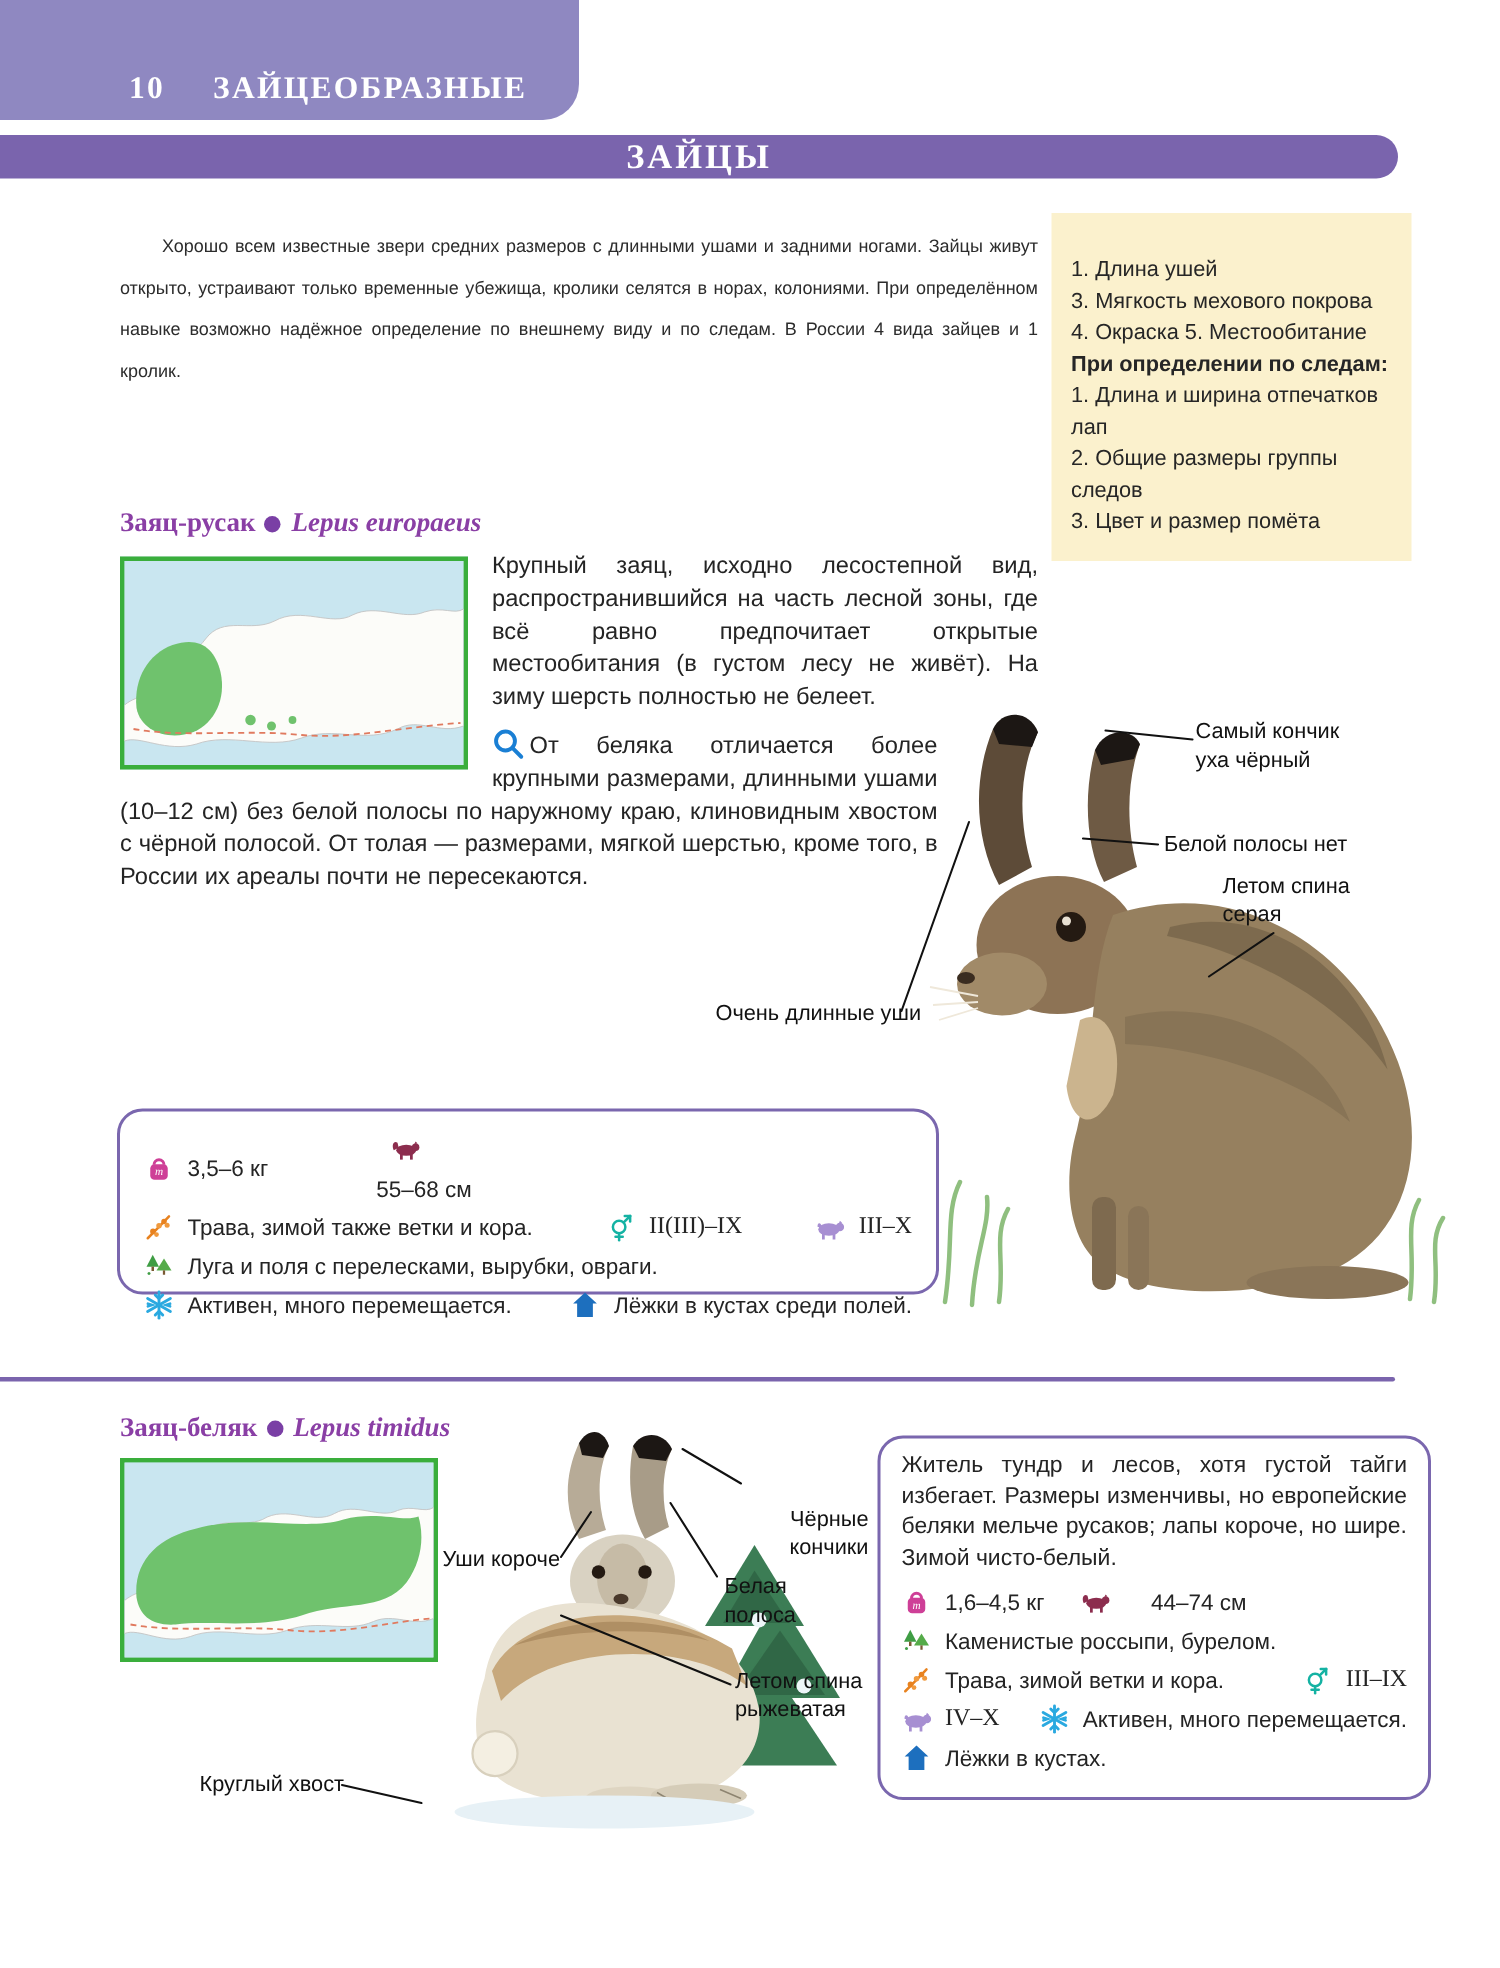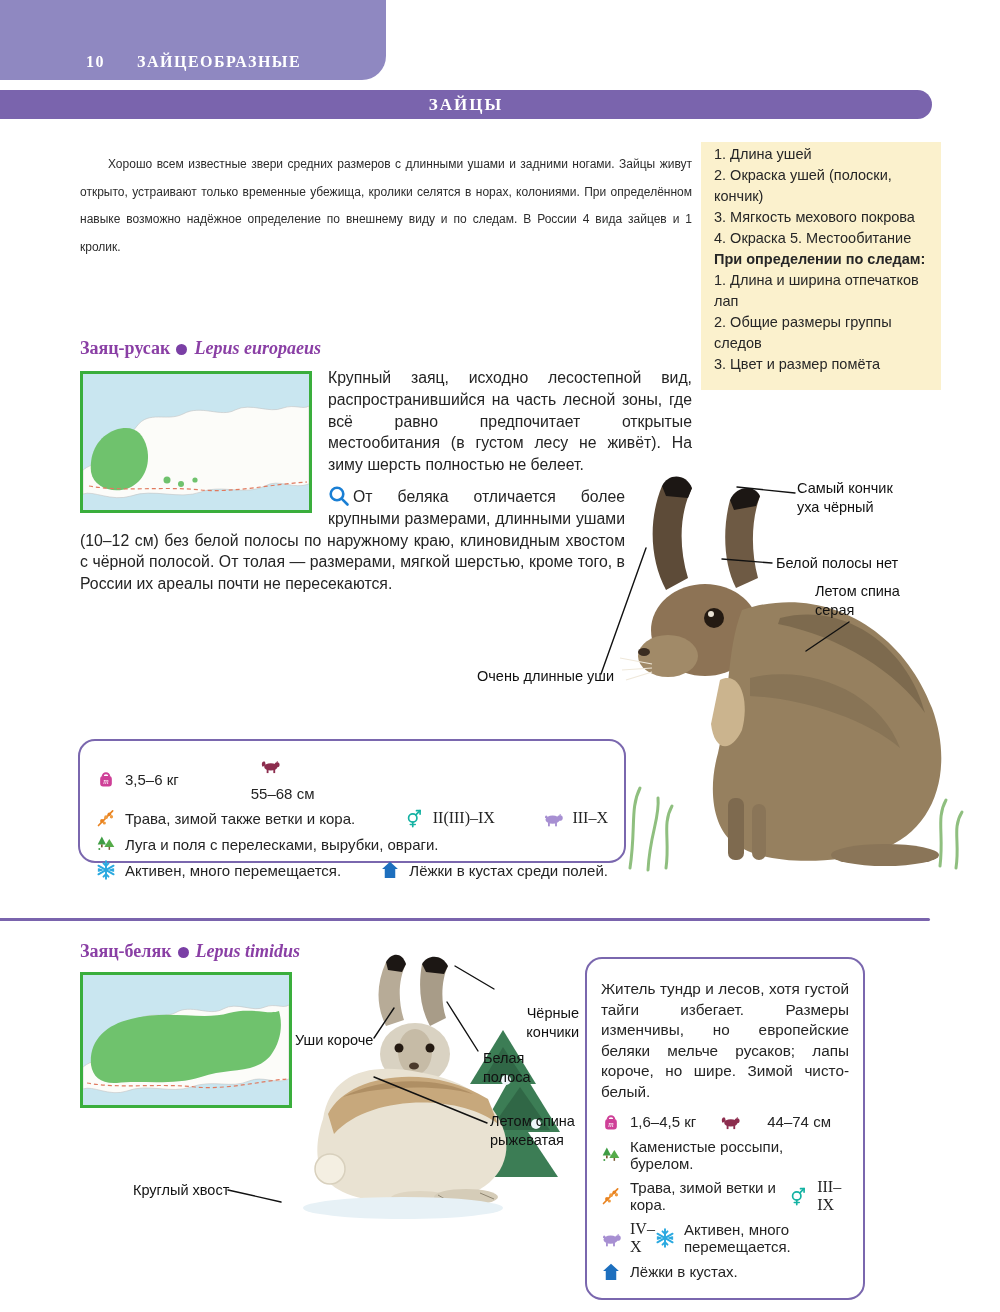--- a/index.html
+++ b/index.html
@@ -3,31 +3,31 @@
 <meta charset="utf-8">
 <style>
   html,body{margin:0;padding:0;background:#ffffff;}
   .page{position:relative;width:1000px;height:1312px;background:#ffffff;overflow:hidden;
         font-family:"Liberation Sans","DejaVu Sans",sans-serif;color:#222;}
 
   
   .chapter-tab{position:absolute;left:0;top:0;width:386px;height:80px;background:#8f88c1;
                border-radius:0 0 24px 0;display:flex;align-items:flex-end;padding:0 0 9px 86px;box-sizing:border-box;}
   .chapter-tab .pnum,.chapter-tab .chap{color:#fff;font-family:"Liberation Serif","DejaVu Serif",serif;
-               font-weight:bold;font-size:16px;letter-spacing:1.5px;}
+               font-weight:bold;font-size:21px;letter-spacing:1.5px;}
   .chapter-tab .chap{margin-left:32px;}
   .section-banner{position:absolute;left:0;top:90px;width:932px;height:29px;background:#7a64ad;
                border-radius:0 15px 15px 0;color:#fff;text-align:center;line-height:29px;
-               font-family:"Liberation Serif","DejaVu Serif",serif;font-weight:bold;font-size:17px;letter-spacing:2px;}
+               font-family:"Liberation Serif","DejaVu Serif",serif;font-weight:bold;font-size:23px;letter-spacing:2px;}
 
   
   .attention{position:absolute;left:701px;top:142px;width:240px;}
   .attention-header{background:#ef8c3c;border-radius:9px 9px 0 0;color:#fff;font-weight:bold;
                font-size:13.5px;line-height:1.5;padding:11px 13px;}
-  .attention-body{background:#fbf1cd;padding:2px 13px 15px;font-size:14.5px;line-height:21px;color:#262626;}
+  .attention-body{background:#fbf1cd;padding:28px 13px 15px;font-size:14.5px;line-height:21px;color:#262626;}
   .attention-body .att-item{margin:0;}
   .attention-body .tracks-title{font-weight:bold;}
 
   
   .intro{position:absolute;left:80px;top:151px;width:612px;font-size:12px;line-height:27.5px;
          text-align:justify;text-indent:28px;color:#2c2c2c;}
 
   
   .sp-heading{font-family:"Liberation Serif","DejaVu Serif",serif;font-weight:bold;font-size:18px;
               color:#8a3fa5;margin:0 0 8px;}
@@ -54,21 +54,21 @@
   .co-shorter-ears{left:295px;top:1031px;white-space:nowrap;}
   .co-white-stripe{left:483px;top:1049px;width:70px;}
   .co-summer-red{left:490px;top:1112px;width:100px;}
   .co-round-tail{left:133px;top:1181px;white-space:nowrap;}
 
   .lines-overlay{position:absolute;left:0;top:0;width:1000px;height:1312px;pointer-events:none;}
 
   
   .facts{border:2.5px solid #7a67ae;border-radius:17px;background:#fff;box-sizing:border-box;font-size:15px;color:#242424;}
   .facts1{position:absolute;left:78px;top:739px;width:548px;height:124px;padding:9px 16px 24px;}
-  .facts2{position:absolute;left:585px;top:957px;width:280px;padding:20px 14px 10px;}
+  .facts2{position:absolute;left:585px;top:957px;width:369px;padding:8px 14px 10px;}
   .facts2 .desc{margin:0 0 9px;font-size:15.3px;line-height:20.6px;text-align:justify;}
   .frow{display:flex;align-items:center;margin:6px 0;}
   .fpair{display:flex;align-items:center;gap:9px;}
   .fpush{margin-left:auto;}
   .fgap{margin-left:46px;flex-direction:column;}
   .fi{width:20px;height:20px;flex:0 0 auto;}
   .fval{font-family:"Liberation Serif","DejaVu Serif",serif;font-size:16px;}
 
   .divider{position:absolute;left:0;top:918px;width:930px;height:3px;background:#7a64ad;border-radius:0 2px 2px 0;}
 
@@ -151,21 +151,20 @@
     <span class="chap">ЗАЙЦЕОБРАЗНЫЕ</span>
   </div>
   <div class="section-banner">ЗАЙЦЫ</div>
 
   <div class="intro">Хорошо всем известные звери средних размеров с длинными ушами и задними ногами. Зайцы живут открыто, устраивают только временные убежища, кролики селятся в норах, колониями. При определённом навыке возможно надёжное определение по внешнему виду и по следам. В России 4 вида зайцев и 1 кролик.</div>
 
   <div class="attention">
     <div class="attention-body">
       <div>
           <div class="att-item">1. Длина ушей</div>
-          <div class="att-item">2. Окраска ушей (полоски, кончик)</div>
           <div class="att-item">3. Мягкость мехового покрова</div>
           <div class="att-item">4. Окраска 5. Местообитание</div>
         </div>
       <div class="tracks-title">При определении по следам:</div>
       <div>
           <div class="att-item">1. Длина и ширина отпечатков лап</div>
           <div class="att-item">2. Общие размеры группы следов</div>
           <div class="att-item">3. Цвет и размер помёта</div>
         </div>
     </div>

